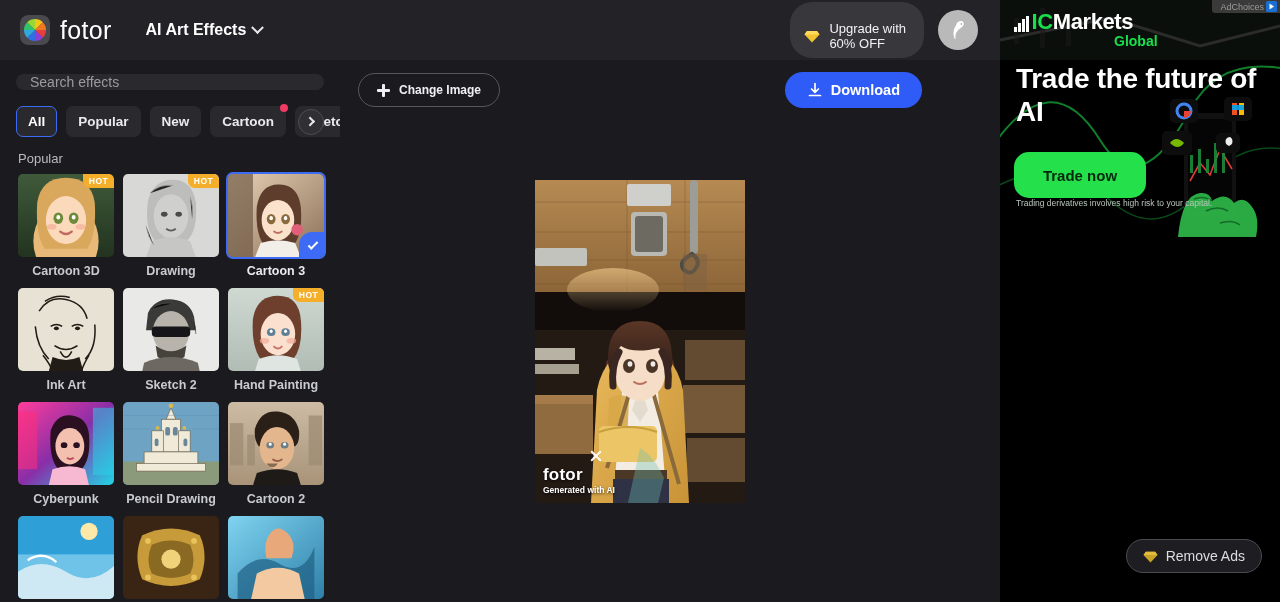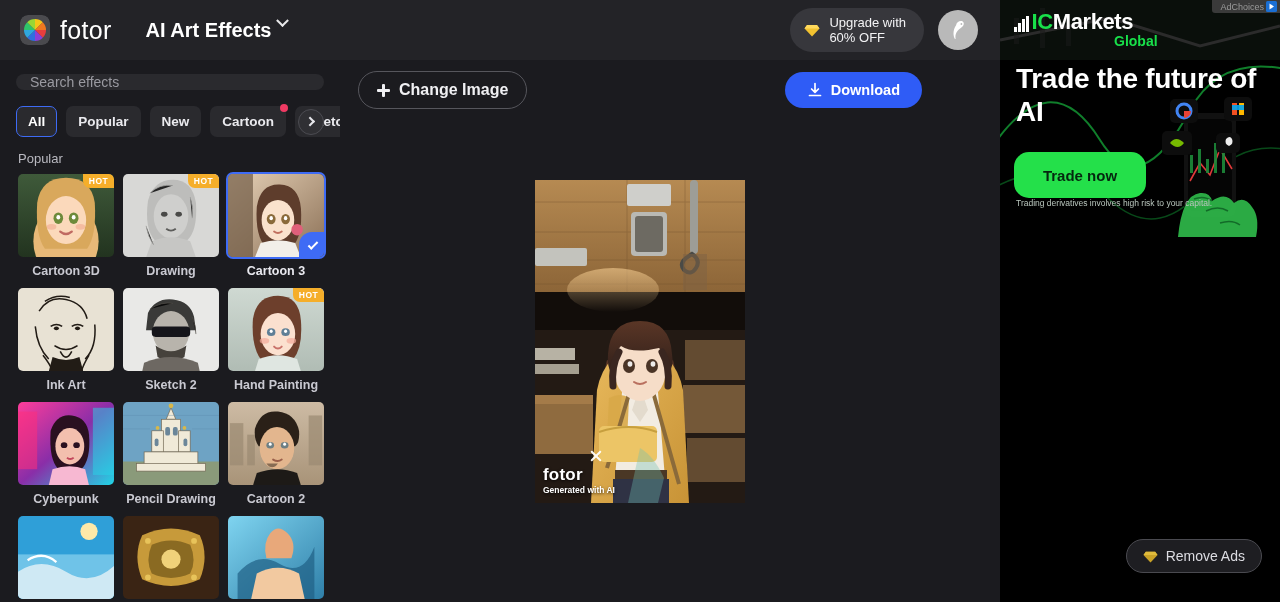--- a/index.html
+++ b/index.html
@@ -18,30 +18,30 @@
     display: flex; align-items: center; padding: 0 16px;
     position: relative;
   }
   .logo-wrap { display: flex; align-items: center; gap: 10px; margin-left: 4px; }
   .logo-mark {
     width: 30px; height: 30px; border-radius: 8px; overflow: hidden;
     position: relative; flex: none;
   }
   .logo-text { color: #fff; font-size: 25px; letter-spacing: .3px; font-weight: 400; }
   .menu-btn {
-    display: flex; gap: 7px;
-    margin-left: 30px; color: #fff; font-size: 20px; font-weight: bold;
+    display: flex; align-items: center; gap: 7px;
+    margin-left: 30px; color: #fff; font-size: 16px; font-weight: bold;
     cursor: pointer; padding: 6px 4px;
   }
   .chev-d { width: 9px; height: 9px; border-right: 2px solid #e8e8ea; border-bottom: 2px solid #e8e8ea;
             transform: rotate(45deg) translate(-2px,-2px); }
   .header-right { margin-left: auto; display: flex; align-items: center; gap: 14px; padding-right: 6px; }
   .upgrade-pill {
     display: flex; align-items: center; gap: 9px;
-    background: #37373c; border-radius: 22px; padding: 7px 18px 7px 14px;
+    background: #37373c; border-radius: 22px; padding: 19px 18px 7px 14px;
     cursor: pointer;
   }
   .upgrade-pill .txt { color: #f2f2f4; font-size: 13px; line-height: 15px; max-width: 92px; }
   .avatar {
     width: 40px; height: 40px; border-radius: 50%; background: #b9b9b9;
     display: flex; align-items: center; justify-content: center; cursor: pointer;
   }
 
   
   .body { flex: 1; display: flex; width: 940px; min-height: 0; }
@@ -105,21 +105,21 @@
           transform: rotate(-45deg); margin-top: -2px; margin-left: 2px; }
   .cap { text-align: center; color: #c9c9d1; font-size: 12.5px; font-weight: bold; margin-top: 5px; }
   .cell.selected .cap { color: #e9e9ef; }
 
   
   .canvas { flex: 1; background: #1b1b1f; display: flex; flex-direction: column; min-width: 0; }
   .toolbar { height: 60px; min-height: 60px; display: flex; align-items: center; padding: 0 18px; }
   .btn-change {
     display: flex; align-items: center; gap: 9px;
     border: 1px solid #56565c; border-radius: 20px; padding: 9px 18px;
-    color: #f0f0f3; font-size: 16px; font-weight: bold; cursor: pointer; background: transparent;
+    color: #f0f0f3; font-size: 12px; font-weight: bold; cursor: pointer; background: transparent;
     font-family: inherit;
   }
   .plus { position: relative; width: 13px; height: 13px; flex: none; }
   .plus::before, .plus::after { content:""; position:absolute; background:#f0f0f3; border-radius:1px; }
   .plus::before { left: 5px; top: 0; width: 3px; height: 13px; }
   .plus::after  { top: 5px; left: 0; height: 3px; width: 13px; }
   .btn-download {
     margin-left: auto; display: flex; align-items: center; gap: 8px;
     background: #2f5cf6; border: none; border-radius: 20px; padding: 10px 22px;
     color: #fff; font-size: 14.5px; font-weight: bold; cursor: pointer; font-family: inherit;

